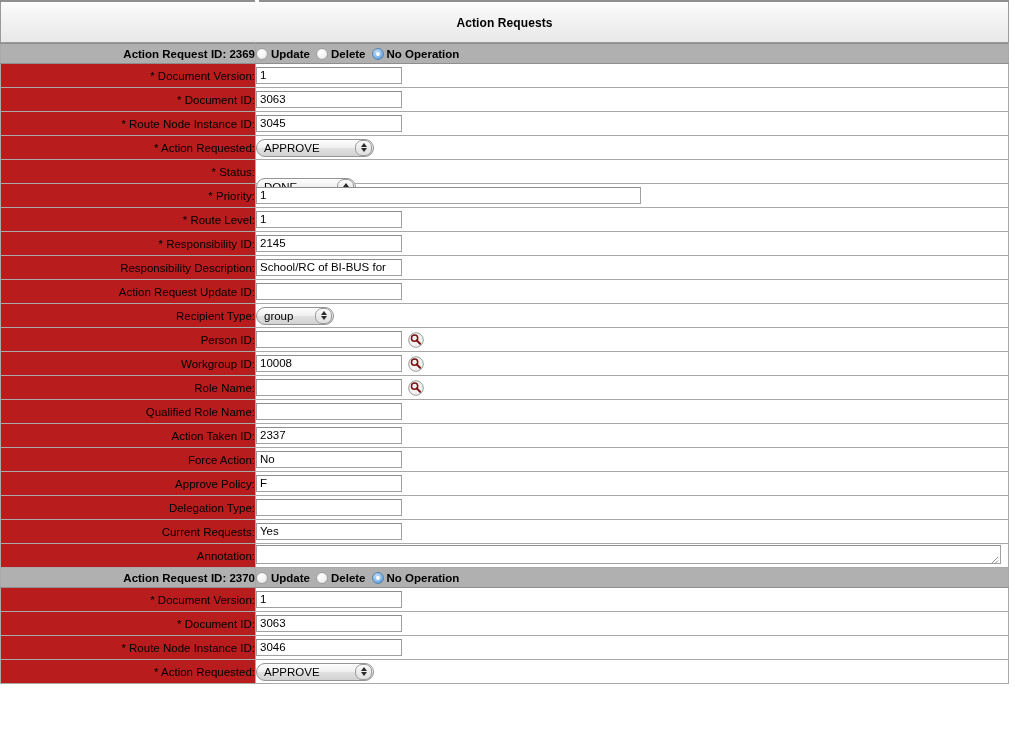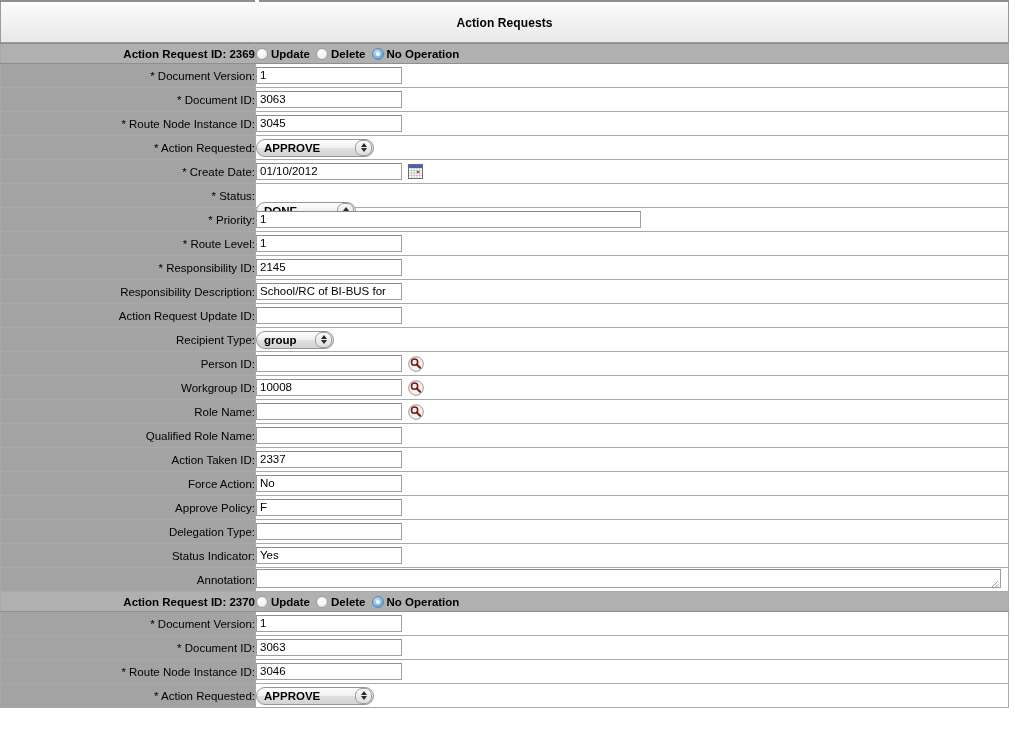--- a/index.html
+++ b/index.html
@@ -130,21 +130,21 @@
     border-radius: 50%;
     background: #ffffff;
   }
 
   
   tr.field-row td {
     height: 23px;
   }
   td.f-label {
     width: 255px;
-    background: #a3a3a3;
+    background: #b91c1c;
     text-align: right;
     padding-right: 7px;
     white-space: nowrap;
     font-size: 11.5px;
   }
   td.f-value {
     background: #ffffff;
     padding-left: 8px;
   }
   .val-wrap {
@@ -202,21 +202,20 @@
     align-items: center;
     height: 18px;
     box-sizing: border-box;
     border: 1px solid #949494;
     border-radius: 9px;
     background: linear-gradient(to bottom, #fdfdfd 0%, #f0f0f0 48%, #e0e0e0 52%, #d2d2d2 100%);
     padding: 0 0 0 7px;
     font-size: 11.5px;
     color: #000;
     box-shadow: 0 1px 0 rgba(255,255,255,0.7) inset;
-    font-weight: bold;
   }
   .sel .sel-text {
     display: inline-block;
     white-space: nowrap;
   }
   .sel.w-approve { width: 118px; }
   .sel.w-done    { width: 100px; margin-top: 31px; }
   .sel.w-group   { width: 78px; }
   .sel .sel-text { flex: 1; }
   .sel .sel-arrows {
@@ -326,42 +325,20 @@
                 <span class="sel-text">APPROVE</span>
                 <span class="sel-arrows">
                   <span class="arw up"></span>
                   <span class="arw down"></span>
                 </span>
               </span>
             </div>
           </td>
         </tr>
         <tr class="field-row">
-          <td class="f-label">* Create Date:</td>
-          <td class="f-value">
-            <div class="val-wrap">
-              <input class="txt" type="text" value="01/10/2012" style="">
-              <svg class="cal-icon" viewBox="0 0 15 15">
-                <rect x="0.5" y="0.5" width="14" height="14" fill="#ffffff" stroke="#6b6b6b"></rect>
-                <rect x="1" y="1" width="13" height="3.2" fill="#4a5fb0"></rect>
-                <g stroke="#b9b9b9" stroke-width="0.7">
-                  <line x1="1" y1="6.6" x2="14" y2="6.6"></line>
-                  <line x1="1" y1="9" x2="14" y2="9"></line>
-                  <line x1="1" y1="11.4" x2="14" y2="11.4"></line>
-                  <line x1="3.6" y1="4.2" x2="3.6" y2="14"></line>
-                  <line x1="6.2" y1="4.2" x2="6.2" y2="14"></line>
-                  <line x1="8.8" y1="4.2" x2="8.8" y2="14"></line>
-                  <line x1="11.4" y1="4.2" x2="11.4" y2="14"></line>
-                </g>
-                <rect x="9" y="7" width="2.2" height="1.8" fill="#b03030"></rect>
-              </svg>
-            </div>
-          </td>
-        </tr>
-        <tr class="field-row">
           <td class="f-label">* Status:</td>
           <td class="f-value">
             <div class="val-wrap">
               <span class="sel w-done">
                 <span class="sel-text">DONE</span>
                 <span class="sel-arrows">
                   <span class="arw up"></span>
                   <span class="arw down"></span>
                 </span>
               </span>
@@ -495,21 +472,21 @@
         </tr>
         <tr class="field-row">
           <td class="f-label">Delegation Type:</td>
           <td class="f-value">
             <div class="val-wrap">
               <input class="txt" type="text" value="" style="">
             </div>
           </td>
         </tr>
         <tr class="field-row">
-          <td class="f-label">Status Indicator:</td>
+          <td class="f-label">Current Requests:</td>
           <td class="f-value">
             <div class="val-wrap">
               <input class="txt" type="text" value="Yes" style="">
             </div>
           </td>
         </tr>
         <tr class="field-row">
           <td class="f-label">Annotation:</td>
           <td class="f-value">
             <div class="val-wrap">

